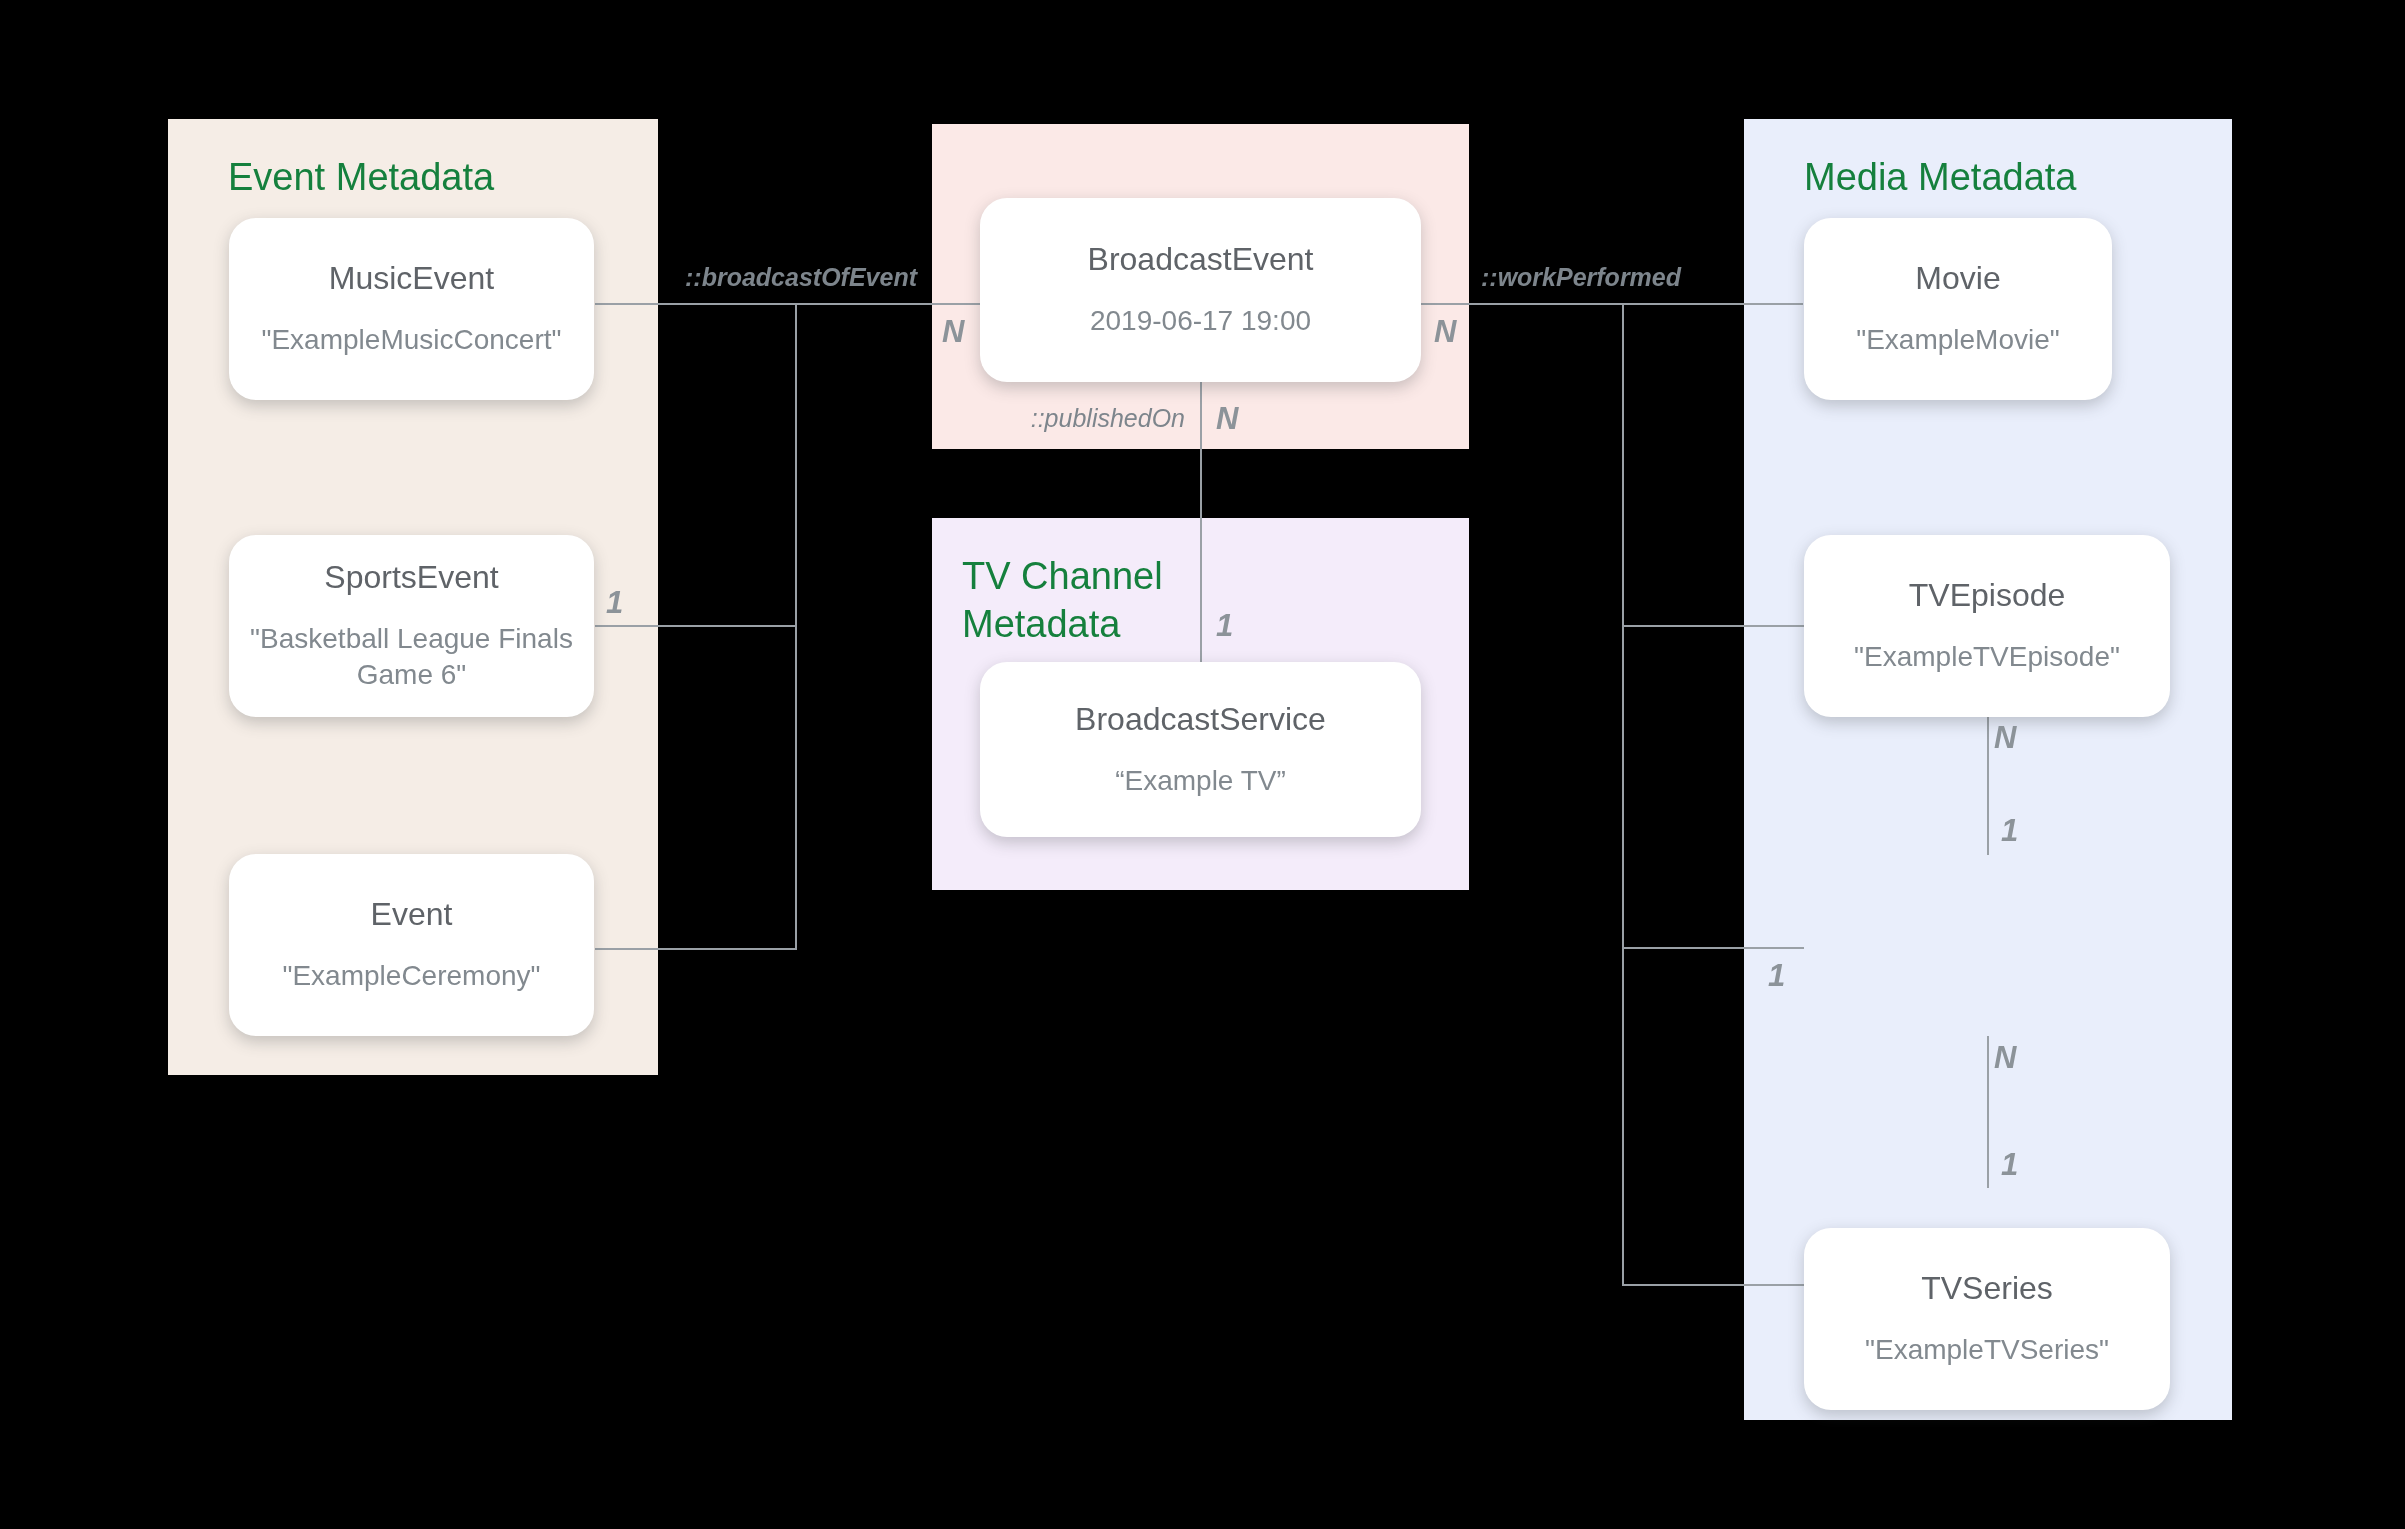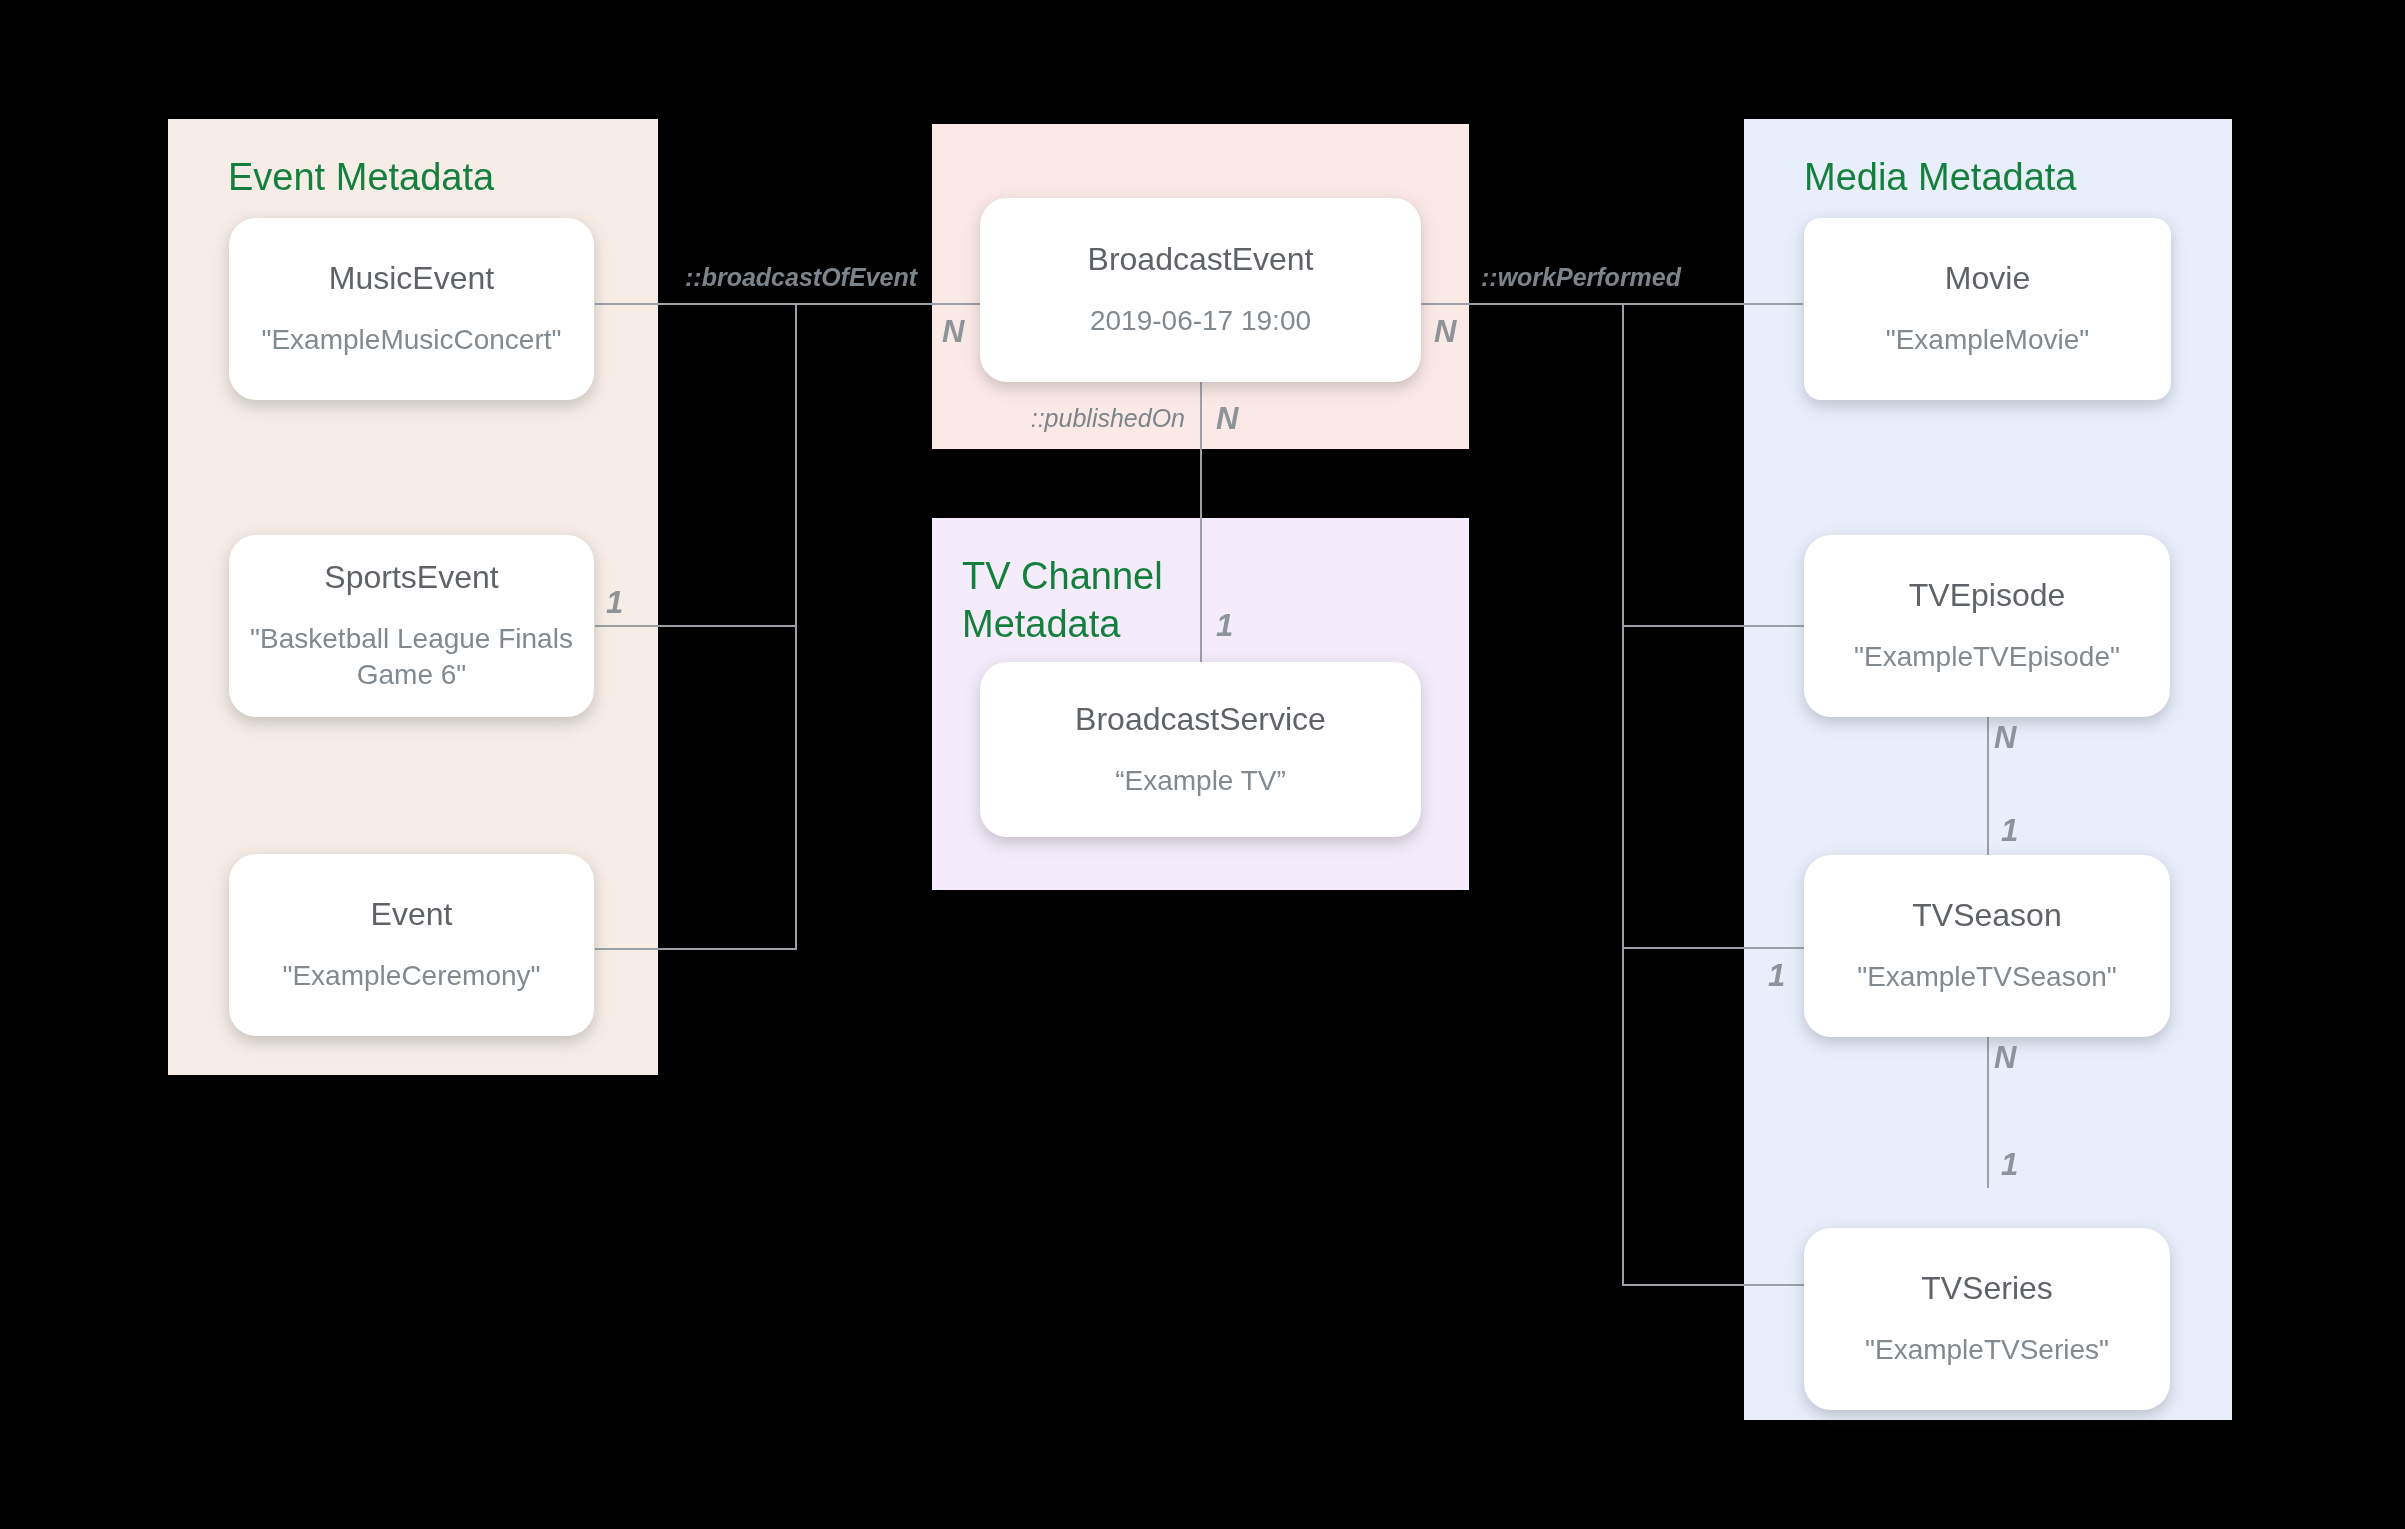--- a/index.html
+++ b/index.html
@@ -29,21 +29,21 @@
     display:flex;flex-direction:column;align-items:center;justify-content:center;
     gap:25px;padding:9.6px 15.3px;box-sizing:border-box;text-align:center;
   }
   .card-title{font-size:32px;color:#5F6368;}
   .card-subtitle{font-size:28px;line-height:36px;color:#82898F;}
   #card-music{left:229px;top:218px;width:365px;height:182px;}
   #card-sports{left:229px;top:535px;width:365px;height:182px;}
   #card-event{left:229px;top:854px;width:365px;height:182px;}
   #card-broadcast-event{left:980px;top:198px;width:441px;height:184px;}
   #card-broadcast-service{left:980px;top:662px;width:441px;height:175px;}
-  #card-movie{left:1804px;top:218px;width:367px;height:182px;border-radius:17px;}
+  #card-movie{left:1804px;top:218px;width:308px;height:182px;}
   #card-tv-episode{left:1804px;top:535px;width:366px;height:182px;}
   #card-tv-season{left:1804px;top:855px;width:366px;height:182px;}
   #card-tv-series{left:1804px;top:1228px;width:366px;height:182px;}
 
   .line{position:absolute;background:#9AA0A6;}
   .line.h{height:1.9px;}
   .line.v{width:1.9px;}
   #ln-music-bus{left:595px;top:303px;width:385px;}
   #ln-sports-bus{left:595px;top:625px;width:202px;}
   #ln-event-bus{left:595px;top:948px;width:202px;}
@@ -136,24 +136,20 @@
   </div>
 
   <div class="card" id="card-movie">
     <div class="card-title">Movie</div>
     <div class="card-subtitle">"ExampleMovie"</div>
   </div>
   <div class="card" id="card-tv-episode">
     <div class="card-title">TVEpisode</div>
     <div class="card-subtitle">"ExampleTVEpisode"</div>
   </div>
-  <div class="card" id="card-tv-season">
-    <div class="card-title">TVSeason</div>
-    <div class="card-subtitle">"ExampleTVSeason"</div>
-  </div>
   <div class="card" id="card-tv-series">
     <div class="card-title">TVSeries</div>
     <div class="card-subtitle">"ExampleTVSeries"</div>
   </div>
 
   <div class="rel-label" id="label-broadcast-of-event">::broadcastOfEvent</div>
   <div class="rel-label" id="label-work-performed">::workPerformed</div>
   <div class="rel-label" id="label-published-on">::publishedOn</div>
 
   <div class="mult" id="m-broadcast-of-event-n">N</div>

